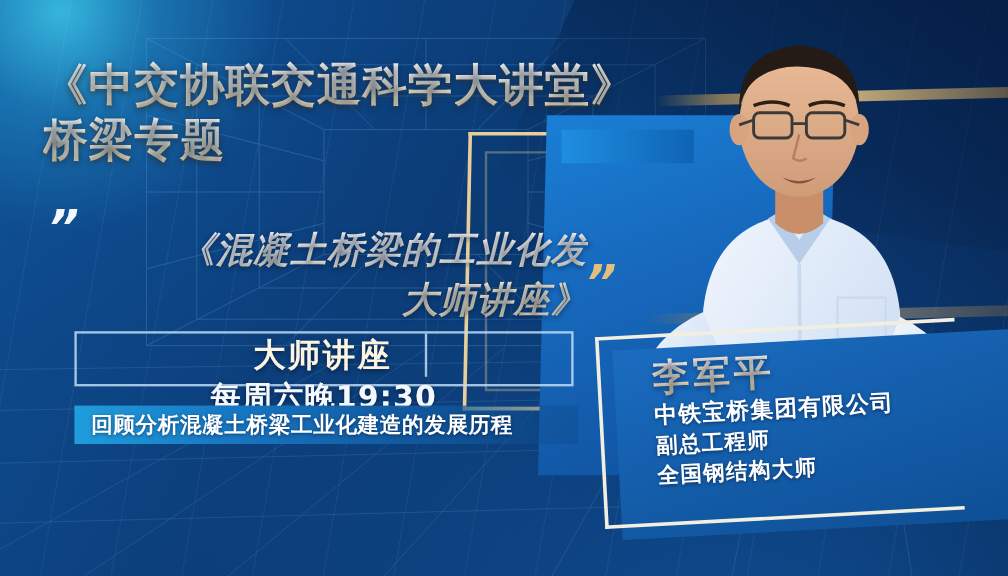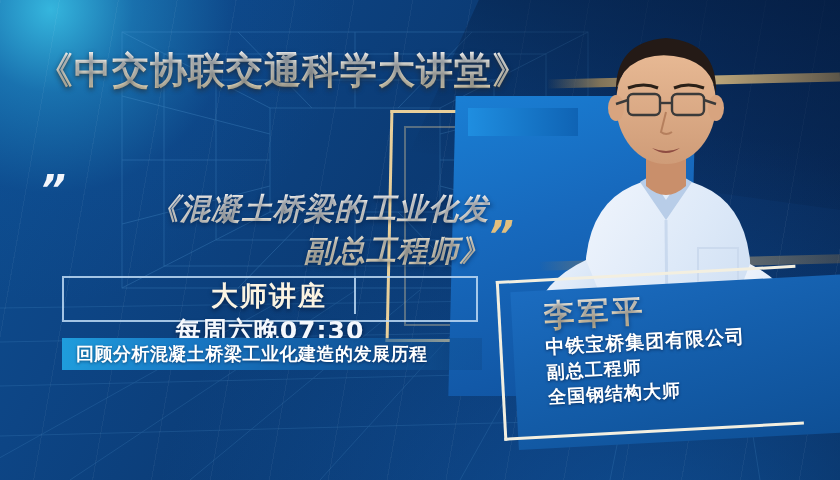--- a/index.html
+++ b/index.html
@@ -270,34 +270,35 @@
         <path d="M150 104 L145 124 Q150 128 156 124" stroke="#b57f5d" stroke-width="2" fill="none"></path>
         <path d="M136 140 Q150 150 164 140 Q150 146 136 140 Z" fill="#8e4c42"></path>
       </svg>
     </div>
   </div>
 
   <div class="content">
 
     <div class="title-block">
       <div class="title-line">《中交协联交通科学大讲堂》</div>
+      <div class="title-line">桥梁专题</div>
     </div>
 
     <div class="quote-block">
       <span class="qmark open">”</span>
       <div class="quote-text">
         <div>《混凝土桥梁的工业化发</div>
-        <div>副总工程师》</div>
+        <div>大师讲座》</div>
       </div>
       <span class="qmark close">”</span>
     </div>
 
     <div class="lecture-bar">
       <div class="lecture-left">大师讲座</div>
-      <div class="lecture-right">每周六晚07:30</div>
+      <div class="lecture-right">每周六晚19:30</div>
     </div>
 
     <div class="desc-bar">
       <div class="desc-text">回顾分析混凝土桥梁工业化建造的发展历程</div>
     </div>
 
     <div class="speaker-card">
       <div class="fill"></div>
       <div class="frame"></div>
       <div class="speaker-inner">

